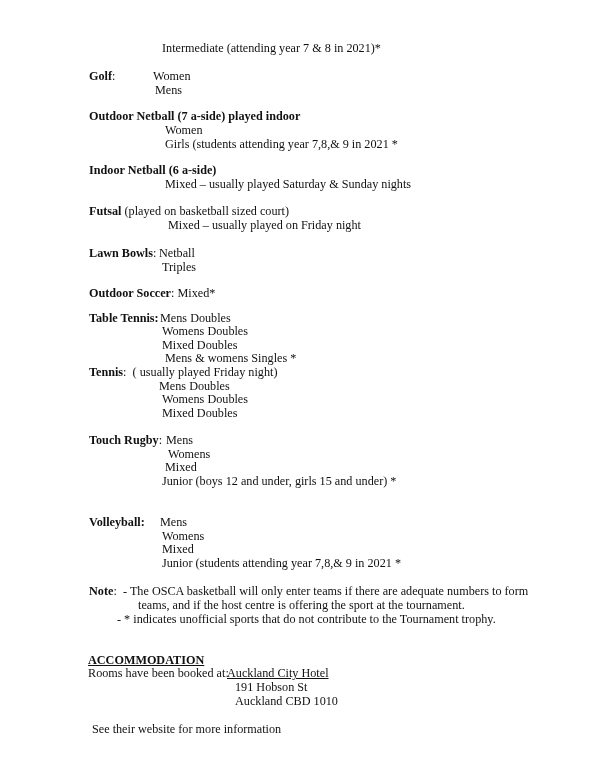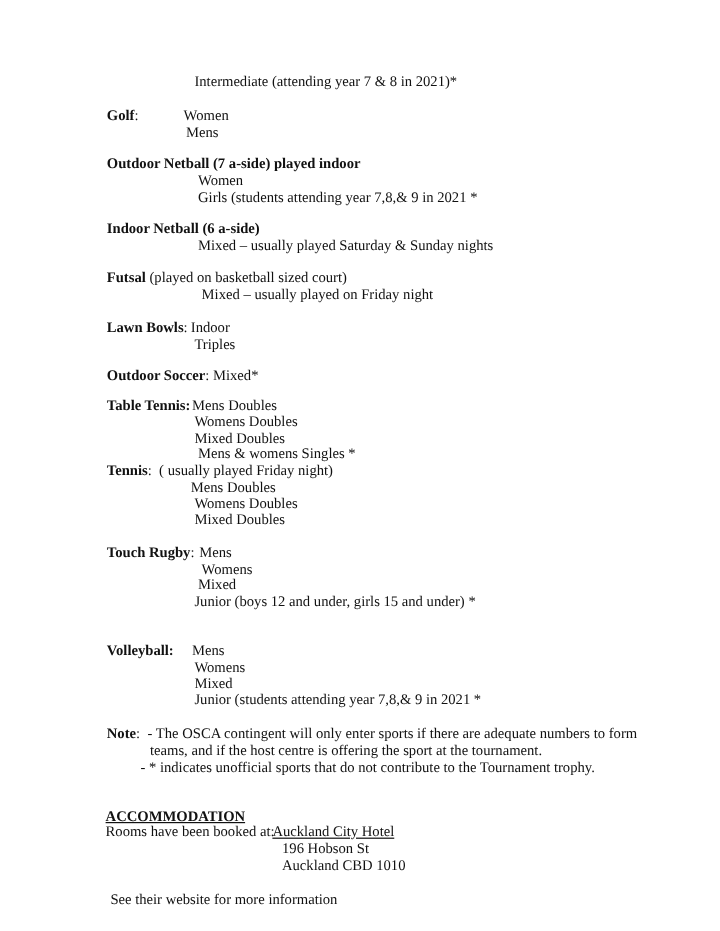--- a/index.html
+++ b/index.html
@@ -1,18 +1,18 @@
 <!DOCTYPE html>
 <html><head>
 <meta charset="utf-8">
 <style>
   html, body { margin: 0; padding: 0; background: #ffffff; }
   body { width: 600px; height: 776px; position: relative; overflow: hidden;
          font-family: "Liberation Serif", "DejaVu Serif", serif; font-size: 12.2px; color: #111; }
-  .ln { position: absolute; white-space: nowrap; line-height: 14px; margin-top: 20px; }
+  .ln { position: absolute; white-space: nowrap; line-height: 14px; }
   b { font-weight: bold; }
   .ul { text-decoration: underline; font-weight: bold; }
 </style>
 </head>
 <body>
 
 <div>
 
   <div class="ln" style="left:162px; top:41px;">Intermediate (attending year 7 &amp; 8 in 2021)*</div>
 
@@ -24,21 +24,21 @@
   <div class="ln" style="left:165px; top:123px;">Women</div>
   <div class="ln" style="left:165px; top:137px;">Girls (students attending year 7,8,&amp; 9 in 2021 *</div>
 
   <div class="ln" style="left:89px; top:163px;text-align:center;"><b>Indoor Netball (6 a-side)</b></div>
   <div class="ln" style="left:165px; top:177px;">Mixed – usually played Saturday &amp; Sunday nights</div>
 
   <div class="ln" style="left:89px; top:204px;"><b>Futsal</b><span> (played on basketball sized court)</span></div>
   <div class="ln" style="left:168px; top:218px;text-align:center;">Mixed – usually played on Friday night</div>
 
   <div class="ln" style="left:89px; top:246px;"><b>Lawn Bowls</b><span>:</span></div>
-  <div class="ln" style="left:159px; top:246px;">Indoor</div>
+  <div class="ln" style="left:159px; top:246px;">Netball</div>
   <div class="ln" style="left:162px; top:260px;">Triples</div>
 
   <div class="ln" style="left:89px; top:286px;"><b>Outdoor Soccer</b><span>: Mixed*</span></div>
 
   <div class="ln" style="left:89px; top:311px;"><b>Table Tennis:</b></div>
   <div class="ln" style="left:160px; top:311px;">Mens Doubles</div>
   <div class="ln" style="left:162px; top:324px;">Womens Doubles</div>
   <div class="ln" style="left:162px; top:338px;">Mixed Doubles</div>
   <div class="ln" style="left:165px; top:351px;">Mens &amp; womens Singles *</div>
 
@@ -53,24 +53,24 @@
   <div class="ln" style="left:165px; top:460px;">Mixed</div>
   <div class="ln" style="left:162px; top:474px;">Junior (boys 12 and under, girls 15 and under) *</div>
 
   <div class="ln" style="left:89px; top:515px;"><b>Volleyball:</b></div>
   <div class="ln" style="left:160px; top:515px;">Mens</div>
   <div class="ln" style="left:162px; top:529px;">Womens</div>
   <div class="ln" style="left:162px; top:542px;">Mixed</div>
   <div class="ln" style="left:162px; top:556px;">Junior (students attending year 7,8,&amp; 9 in 2021 *</div>
 
   <div class="ln" style="left:89px; top:584px;"><b>Note</b><span>:</span></div>
-  <div class="ln" style="left:123px; top:584px;">- The OSCA contingent will only enter sports if there are adequate numbers to form</div>
-  <div class="ln" style="left:125px; top:598px;">teams, and if the host centre is offering the sport at the tournament.</div>
+  <div class="ln" style="left:123px; top:584px;">- The OSCA basketball will only enter teams if there are adequate numbers to form</div>
+  <div class="ln" style="left:138px; top:598px;">teams, and if the host centre is offering the sport at the tournament.</div>
   <div class="ln" style="left:117px; top:612px;">- * indicates unofficial sports that do not contribute to the Tournament trophy.</div>
 
   <div class="ln ul" style="left:88px; top:653px;">ACCOMMODATION</div>
   <div class="ln" style="left:88px; top:666px;font-family:Liberation Serif, serif;">Rooms have been booked at:</div>
   <div class="ln" style="left:227px; top:666px;text-decoration:underline;">Auckland City Hotel</div>
-  <div class="ln" style="left:235px; top:680px;">196 Hobson St</div>
+  <div class="ln" style="left:235px; top:680px;">191 Hobson St</div>
   <div class="ln" style="left:235px; top:694px;font-family:Liberation Serif, serif;">Auckland CBD 1010</div>
   <div class="ln" style="left:92px; top:722px;text-align:right;">See their website for more information</div>
 
 </div>
 
 </body></html>

